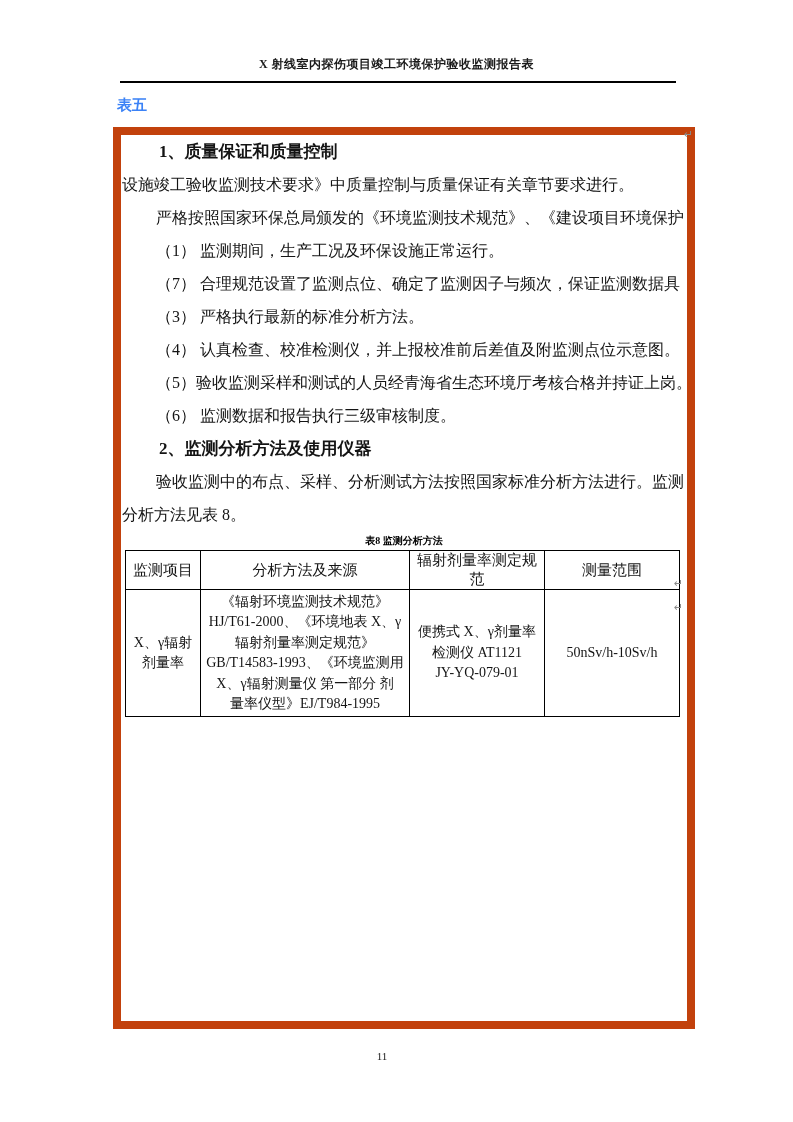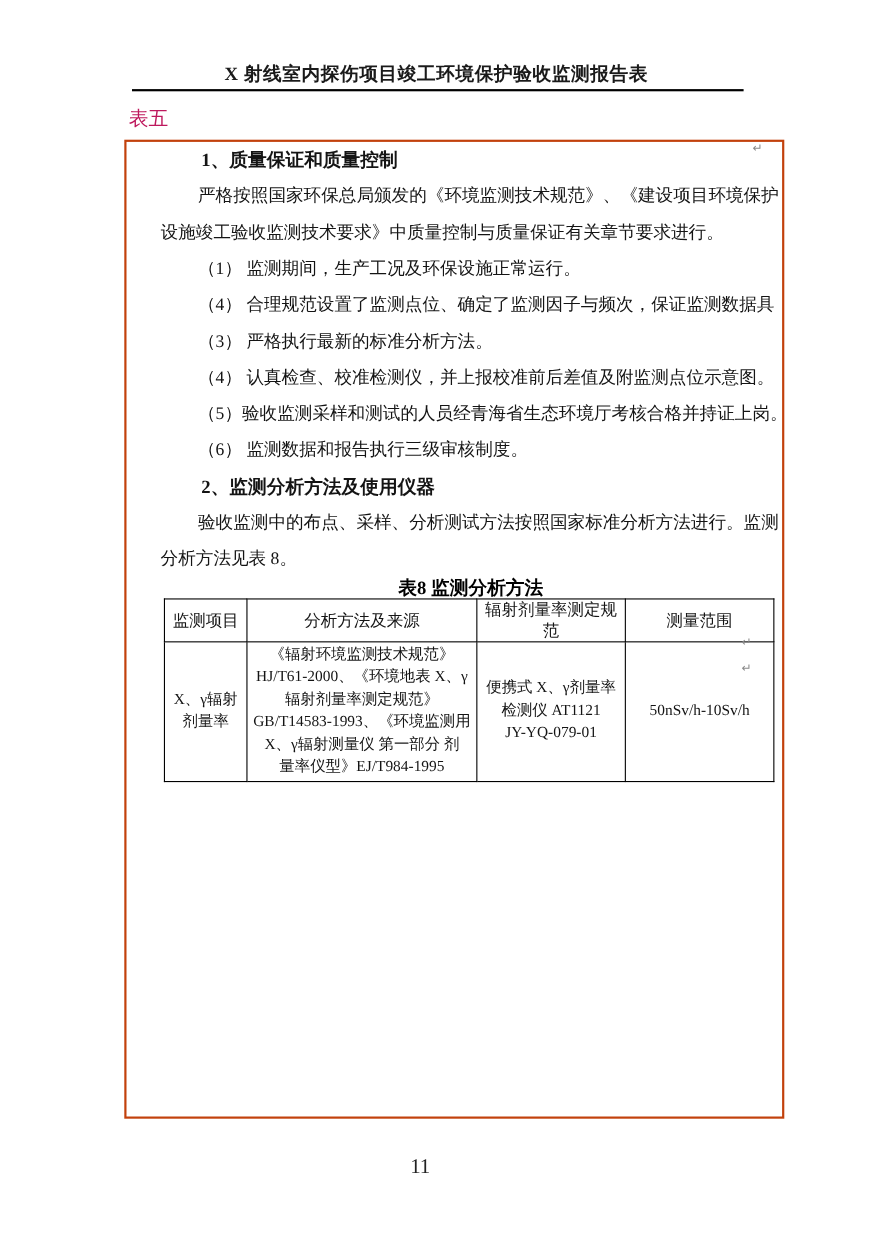--- a/index.html
+++ b/index.html
@@ -7,49 +7,48 @@
     position:relative;
     width:793px;height:1122px;
     background:#ffffff;
     font-family:"Liberation Serif","DejaVu Serif",serif;
     color:#111111;
     overflow:hidden;
   }
   .doc-header{
     position:absolute;top:56px;left:0;width:100%;
     text-align:center;
-    font-size:17px;font-weight:bold;color:#1a1a1a;
+    font-size:12px;font-weight:bold;color:#1a1a1a;
     letter-spacing:0.5px;
   }
   .header-rule{
     position:absolute;top:81px;left:120px;width:556px;
     border-top:2px solid #000;height:0;
   }
   .section-label{
     position:absolute;top:96px;left:117px;
-    font-size:18px;font-weight:normal;color:#be185d;
+    font-size:15px;font-weight:bold;color:#3b82f6;
   }
   .outer-box{
     position:absolute;left:113px;top:127px;
     width:566px;height:886px;
-    border:2px solid #c2410c;
+    border:8px solid #c2410c;
     background:#fff;
-    padding-left:30px;
   }
   .text-block{
     padding:0 1px 0 1px;
     font-size:16px;line-height:33px;color:#141414;
   }
   .text-block .line{white-space:nowrap;overflow:hidden;}
   .text-block .line.i{padding-left:34px;}
   .text-block .line.h{padding-left:37px;font-weight:bold;font-size:17px;}
   .t8-title{
     height:19px;line-height:19px;
     text-align:center;
-    font-size:17px;font-weight:bold;color:#000;
+    font-size:10px;font-weight:bold;color:#000;
   }
   table.t8{
     margin-left:4px;
     border-collapse:collapse;
     table-layout:fixed;
     width:554px;
     font-size:14px;color:#141414;
   }
   table.t8 th,table.t8 td{
     border:1.5px solid #000;
@@ -59,40 +58,40 @@
   table.t8 th{font-weight:normal;font-size:15px;height:23px;}
   table.t8 td{height:126px;border-radius:23px;}
   .cell-lines .line{white-space:nowrap;line-height:20.5px;}
   .pilcrow{
     position:absolute;
     color:#8a8a8a;font-size:11px;line-height:11px;
     font-family:"DejaVu Sans",sans-serif;
   }
   .page-number{
     position:absolute;top:1050px;left:362px;width:40px;
-    text-align:center;font-size:19px;color:#222;
+    text-align:center;font-size:11px;color:#222;
   }
 </style>
 </head>
 <body>
 
 <div class="page">
 
   <div class="doc-header">X 射线室内探伤项目竣工环境保护验收监测报告表</div>
   <div class="header-rule"></div>
 
   <div class="section-label">表五</div>
 
   <div class="outer-box">
     <div class="text-block">
         <div class="line h">1、质量保证和质量控制</div>
+        <div class="line ">设施竣工验收监测技术要求》中质量控制与质量保证有关章节要求进行。</div>
         <div class="line i">严格按照国家环保总局颁发的《环境监测技术规范》、《建设项目环境保护</div>
-        <div class="line ">设施竣工验收监测技术要求》中质量控制与质量保证有关章节要求进行。</div>
         <div class="line i">（1） 监测期间，生产工况及环保设施正常运行。</div>
-        <div class="line i">（4） 合理规范设置了监测点位、确定了监测因子与频次，保证监测数据具</div>
+        <div class="line i">（7） 合理规范设置了监测点位、确定了监测因子与频次，保证监测数据具</div>
         <div class="line i">（3） 严格执行最新的标准分析方法。</div>
         <div class="line i">（4） 认真检查、校准检测仪，并上报校准前后差值及附监测点位示意图。</div>
         <div class="line i">（5）验收监测采样和测试的人员经青海省生态环境厅考核合格并持证上岗。</div>
         <div class="line i">（6） 监测数据和报告执行三级审核制度。</div>
         <div class="line h">2、监测分析方法及使用仪器</div>
         <div class="line i">验收监测中的布点、采样、分析测试方法按照国家标准分析方法进行。监测</div>
         <div class="line ">分析方法见表 8。</div>
       </div>
 
     <div class="t8-title">表8  监测分析方法</div>

